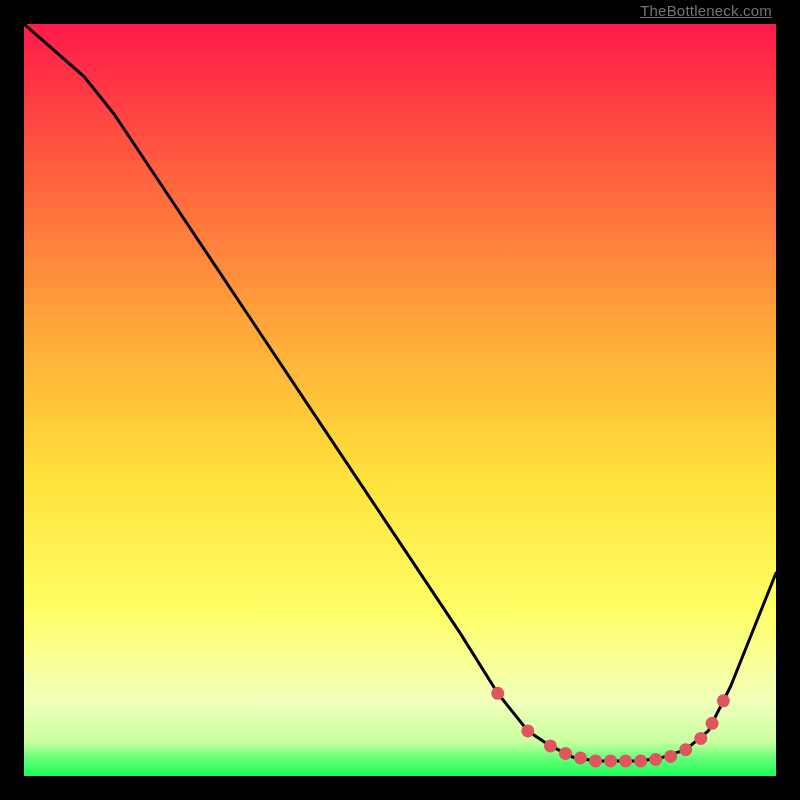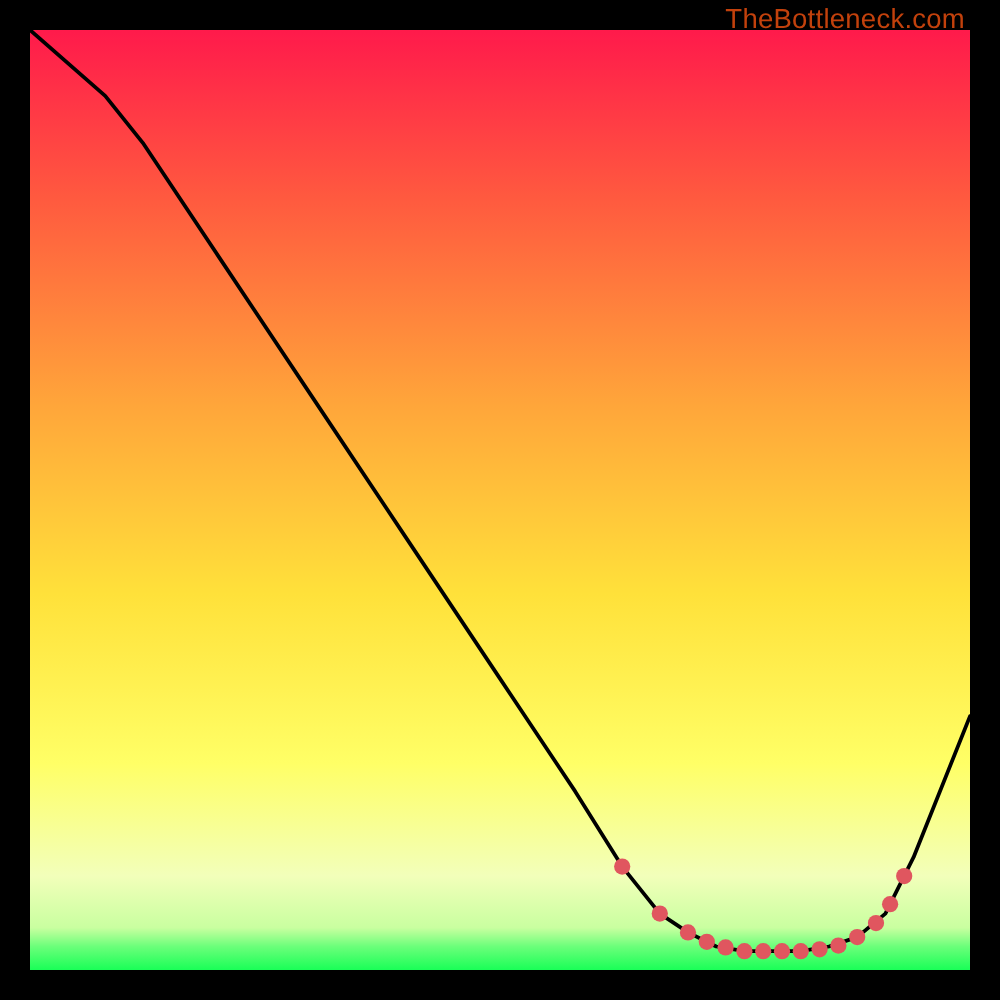--- a/index.html
+++ b/index.html
@@ -23,25 +23,26 @@
     position: absolute;
     left: 0;
     top: 0;
     width: 752px;
     height: 752px;
   }
   .watermark {
     position: absolute;
     top: 2px;
     right: 28px;
-    color: #c2410c;
-    font-size: 22px;
+    color: #737373;
+    font-size: 15px;
     font-weight: 500;
     letter-spacing: 0.2px;
     user-select: none;
+    text-decoration: underline;
   }
 </style>
 </head>
 <body>
 
 <div class="frame">
   <svg class="plot" viewBox="0 0 752 752" preserveAspectRatio="none">
     <defs>
       <linearGradient id="bgGrad" x1="0" y1="0" x2="0" y2="1">
         <stop offset="0" stop-color="#ff1a4b"></stop>

